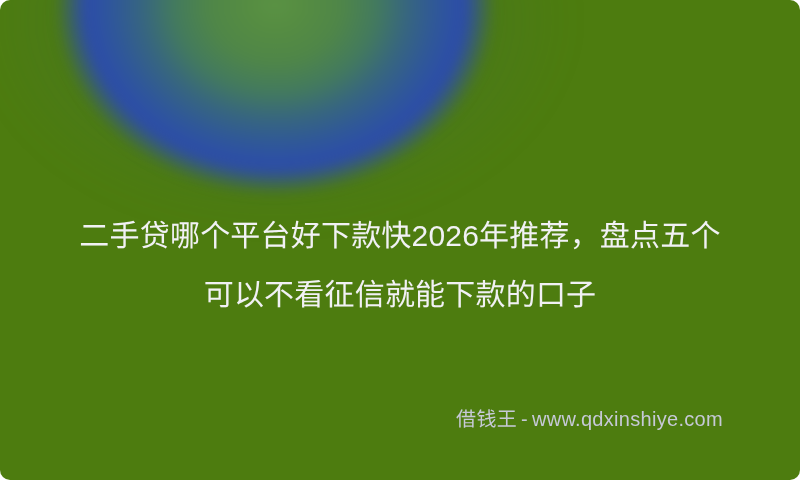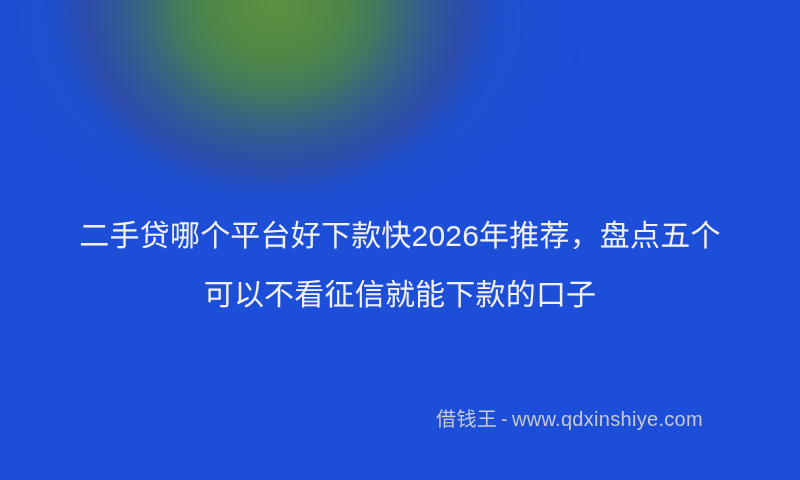--- a/index.html
+++ b/index.html
@@ -13,22 +13,23 @@
     height: 480px;
     overflow: hidden;
     font-family: "Liberation Sans", "DejaVu Sans", sans-serif;
   }
 
   
   .cover-canvas {
     position: relative;
     width: 800px;
     height: 480px;
-    background-color: #1d4ed8;
+    background-color: #4d7c0f;
     overflow: hidden;
+    border-radius: 10px;
     -webkit-font-smoothing: antialiased;
   }
 
   
   .blob-green {
     position: absolute;
     left: 275px;
     top: 5px;
     width: 440px;
     height: 380px;
@@ -84,21 +85,21 @@
     letter-spacing: 0.2px;
     white-space: pre-line;
   }
 
   
   .watermark {
     position: absolute;
     left: 0;
     top: 405px;
     width: 800px;
-    padding-right: 97px;
+    padding-right: 77px;
     box-sizing: border-box;
     text-align: right;
     font-size: 20px;
     line-height: 28px;
     letter-spacing: 0.3px;
     color: #c6c9d7;
     white-space: nowrap;
   }
 
   .watermark .wm-brand { }

